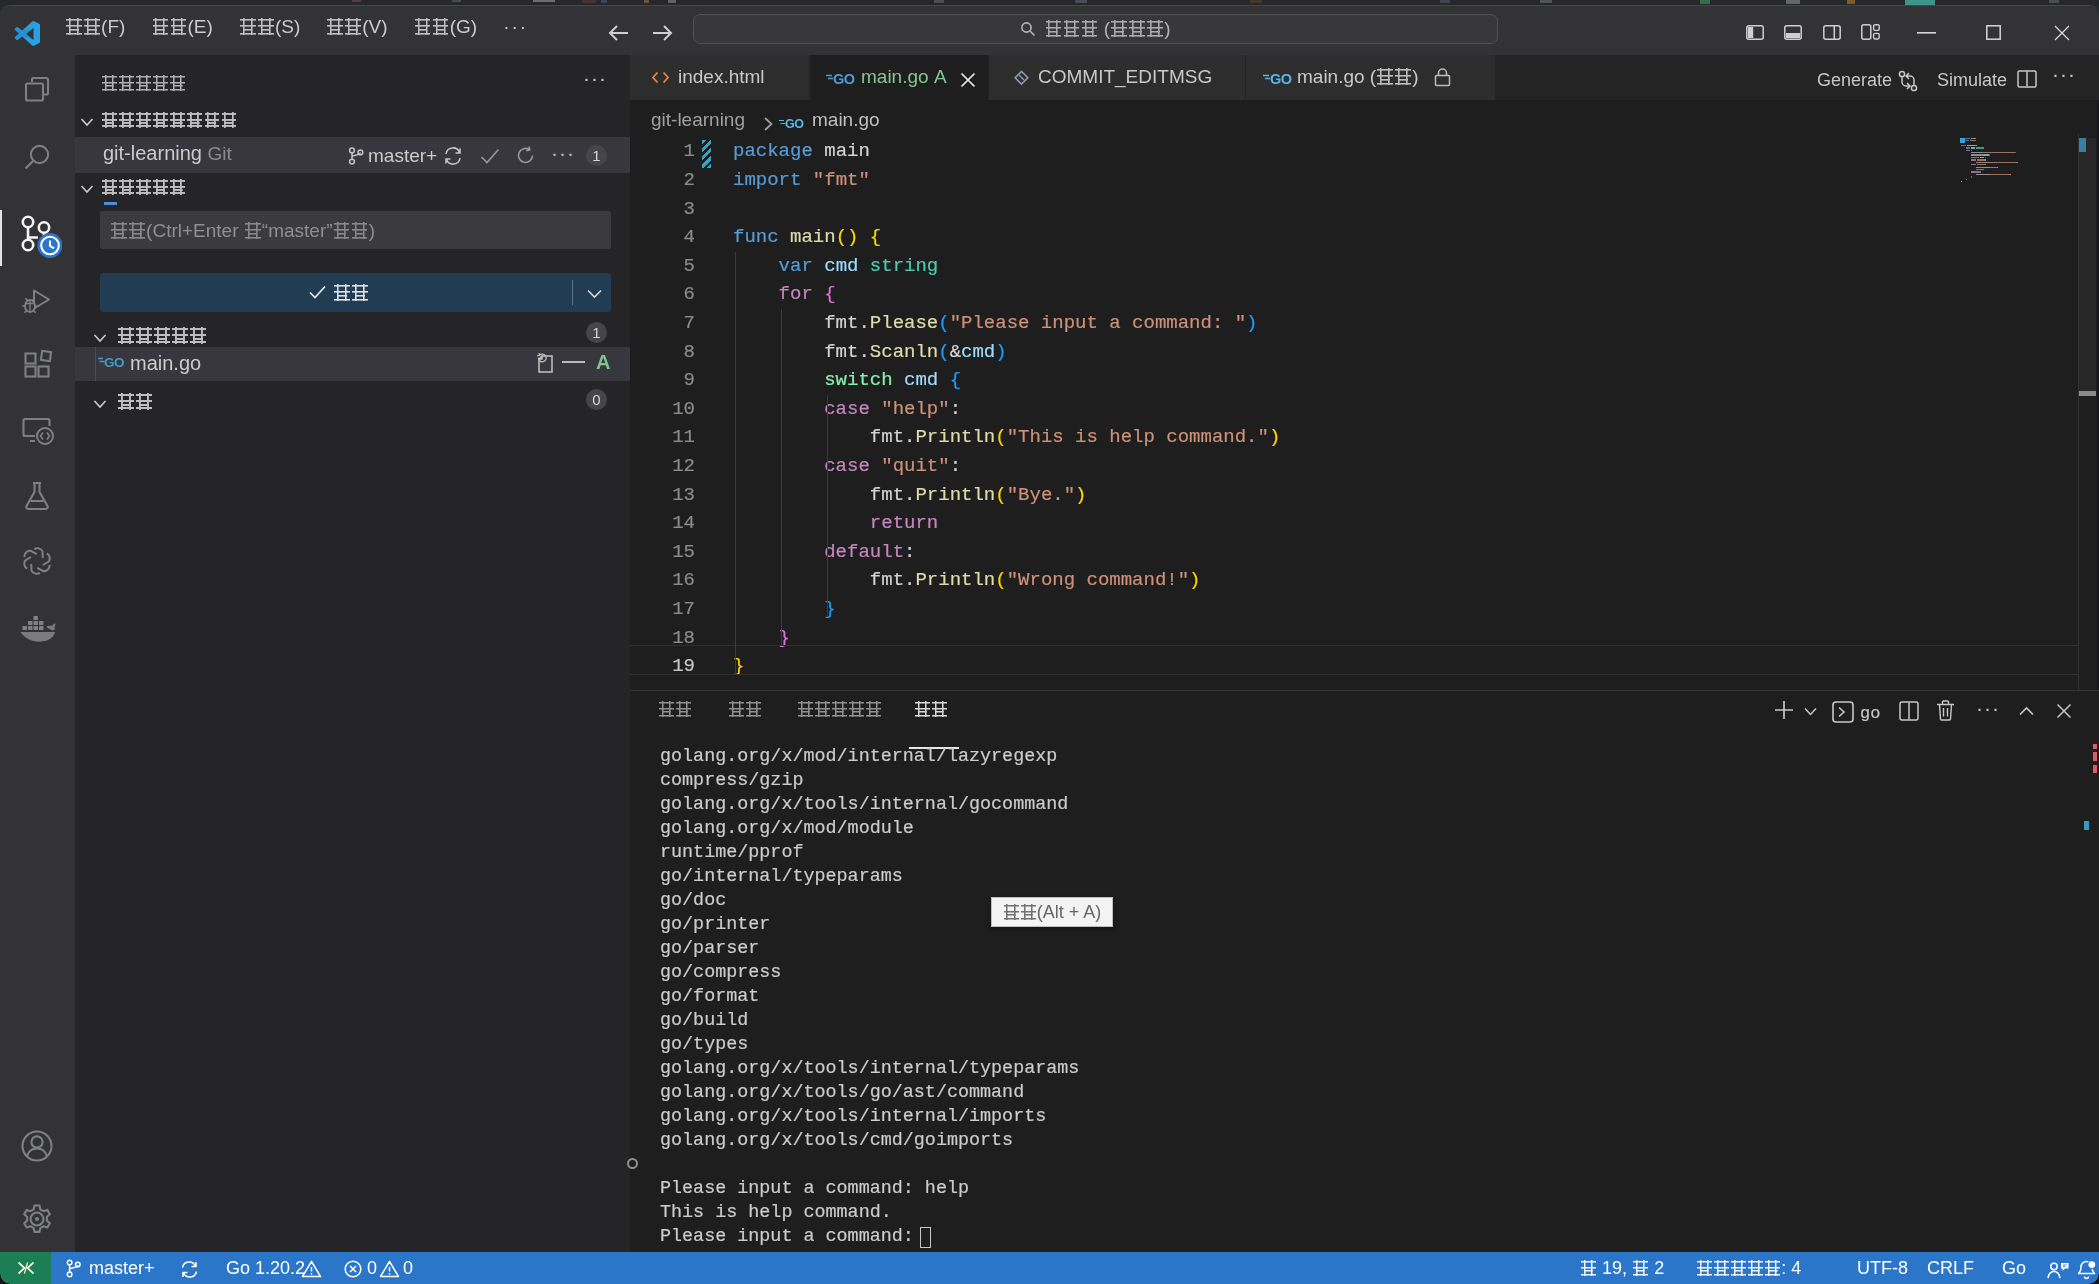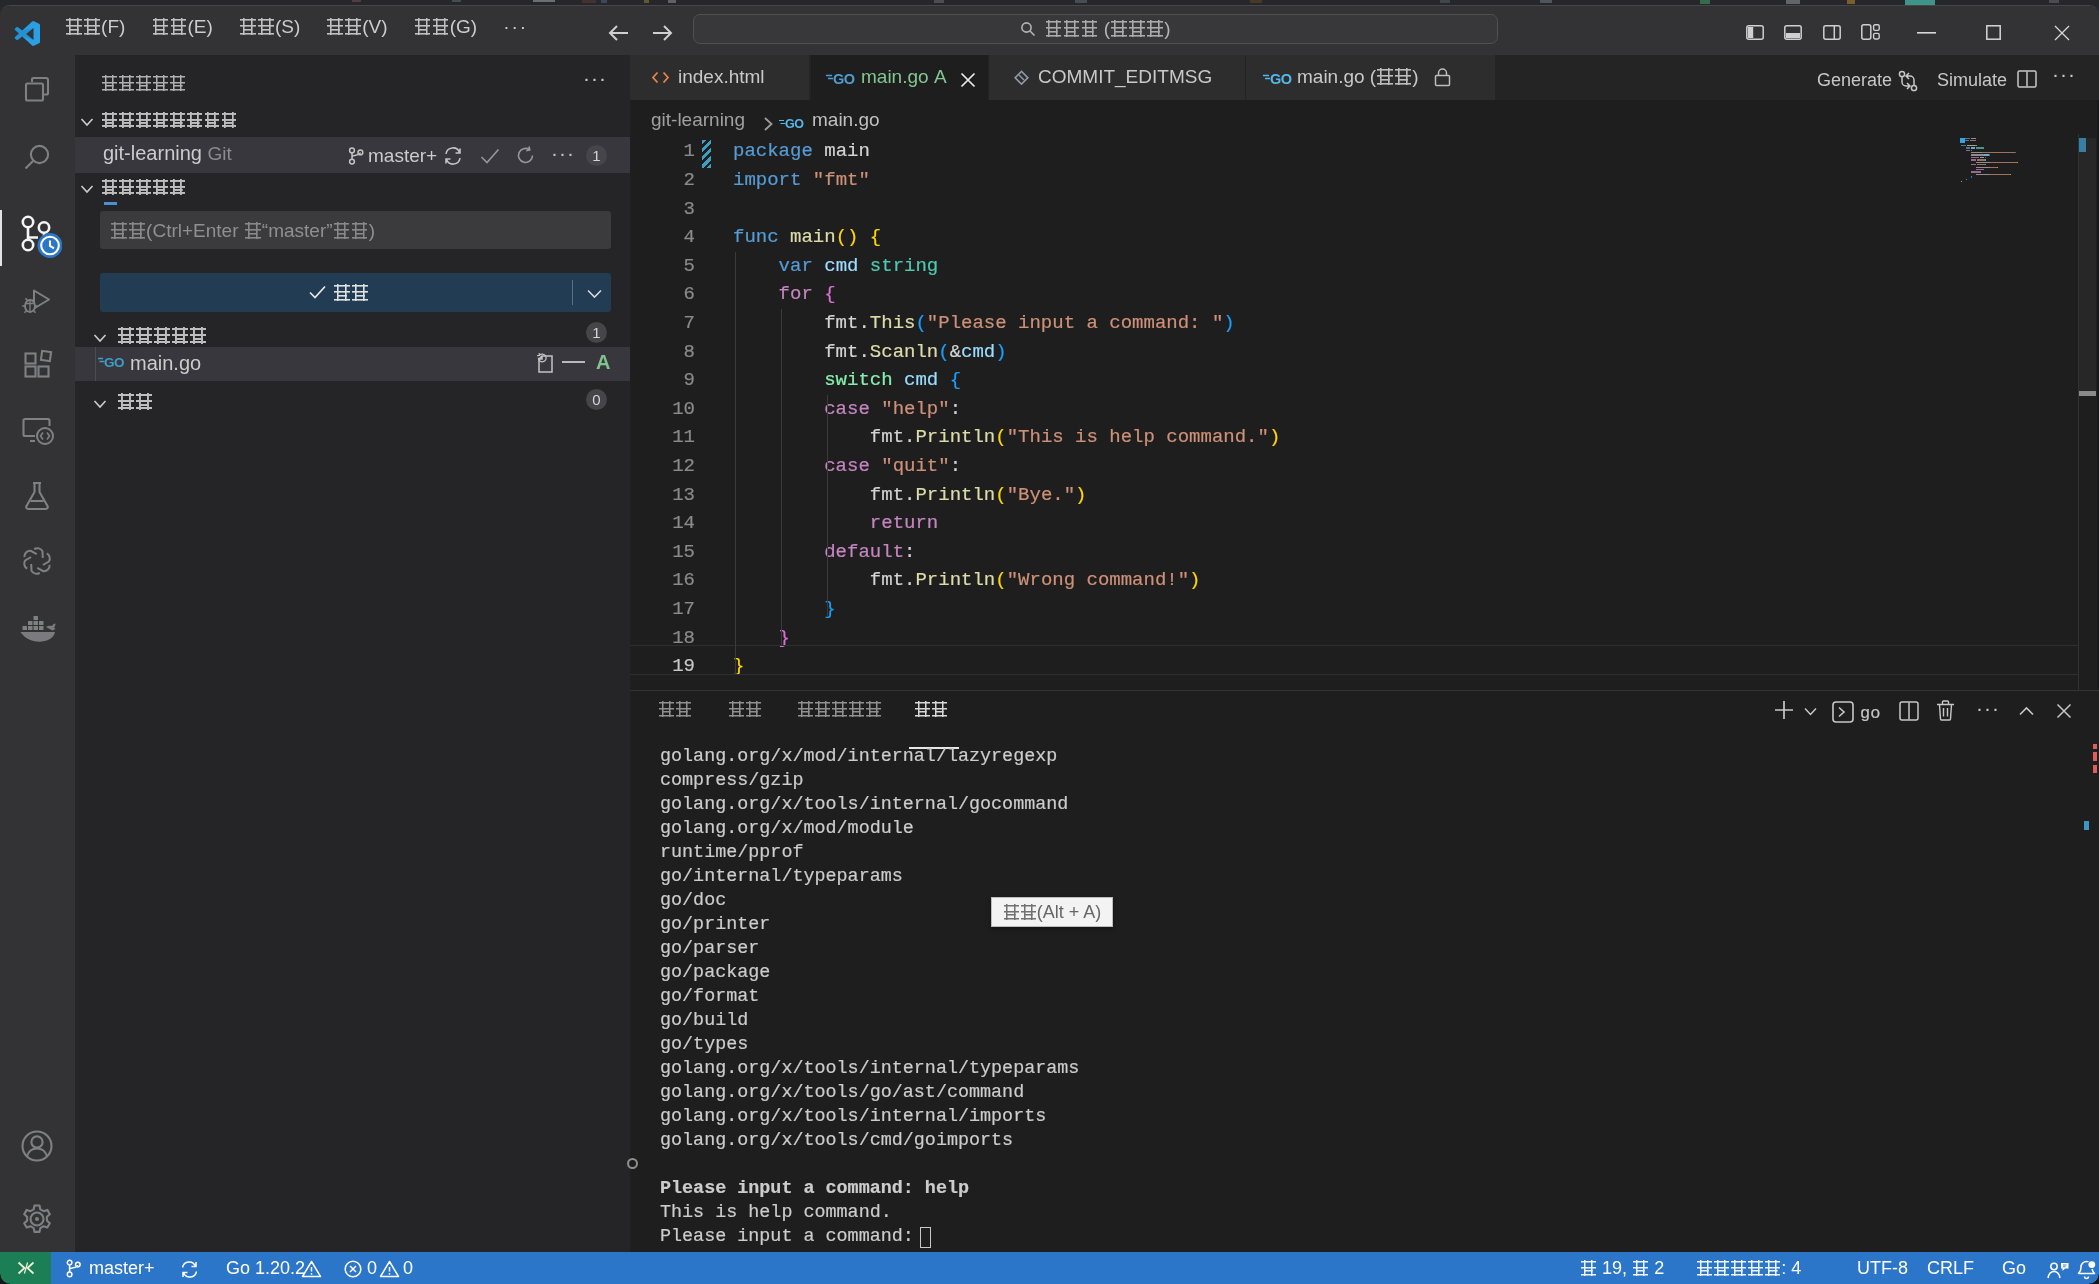--- a/index.html
+++ b/index.html
@@ -339,21 +339,21 @@
     <div class="abs mono" style="left:733px;top:160.0px;height:29px;line-height:28.6px;font-size:19px;white-space:pre;"><span style="color:#569cd6">import</span> <span style="color:#ce9178">"fmt"</span></div>
     <div class="abs mono" style="left:630px;top:188.6px;width:65px;height:29px;line-height:28.6px;font-size:19px;color:#8a8a8a;text-align:right;">3</div>
     <div class="abs mono" style="left:733px;top:188.6px;height:29px;line-height:28.6px;font-size:19px;white-space:pre;"></div>
     <div class="abs mono" style="left:630px;top:217.2px;width:65px;height:29px;line-height:28.6px;font-size:19px;color:#8a8a8a;text-align:right;">4</div>
     <div class="abs mono" style="left:733px;top:217.2px;height:29px;line-height:28.6px;font-size:19px;white-space:pre;"><span style="color:#569cd6">func</span> <span style="color:#dcdcaa">main</span><span style="color:#ffd700">()</span> <span style="color:#ffd700">{</span></div>
     <div class="abs mono" style="left:630px;top:245.8px;width:65px;height:29px;line-height:28.6px;font-size:19px;color:#8a8a8a;text-align:right;">5</div>
     <div class="abs mono" style="left:733px;top:245.8px;height:29px;line-height:28.6px;font-size:19px;white-space:pre;">    <span style="color:#569cd6">var</span> <span style="color:#9cdcfe">cmd</span> <span style="color:#4ec9b0">string</span></div>
     <div class="abs mono" style="left:630px;top:274.4px;width:65px;height:29px;line-height:28.6px;font-size:19px;color:#8a8a8a;text-align:right;">6</div>
     <div class="abs mono" style="left:733px;top:274.4px;height:29px;line-height:28.6px;font-size:19px;white-space:pre;">    <span style="color:#c586c0">for</span> <span style="color:#da70d6">{</span></div>
     <div class="abs mono" style="left:630px;top:303.0px;width:65px;height:29px;line-height:28.6px;font-size:19px;color:#8a8a8a;text-align:right;">7</div>
-    <div class="abs mono" style="left:733px;top:303.0px;height:29px;line-height:28.6px;font-size:19px;white-space:pre;">        <span style="color:#d4d4d4">fmt.</span><span style="color:#dcdcaa">This</span><span style="color:#179fff">(</span><span style="color:#ce9178">"Please input a command: "</span><span style="color:#179fff">)</span></div>
+    <div class="abs mono" style="left:733px;top:303.0px;height:29px;line-height:28.6px;font-size:19px;white-space:pre;">        <span style="color:#d4d4d4">fmt.</span><span style="color:#dcdcaa">Please</span><span style="color:#179fff">(</span><span style="color:#ce9178">"Please input a command: "</span><span style="color:#179fff">)</span></div>
     <div class="abs mono" style="left:630px;top:331.6px;width:65px;height:29px;line-height:28.6px;font-size:19px;color:#8a8a8a;text-align:right;">8</div>
     <div class="abs mono" style="left:733px;top:331.6px;height:29px;line-height:28.6px;font-size:19px;white-space:pre;">        <span style="color:#d4d4d4">fmt.</span><span style="color:#dcdcaa">Scanln</span><span style="color:#179fff">(</span><span style="color:#d4d4d4">&amp;</span><span style="color:#9cdcfe">cmd</span><span style="color:#179fff">)</span></div>
     <div class="abs mono" style="left:630px;top:360.2px;width:65px;height:29px;line-height:28.6px;font-size:19px;color:#8a8a8a;text-align:right;">9</div>
     <div class="abs mono" style="left:733px;top:360.2px;height:29px;line-height:28.6px;font-size:19px;white-space:pre;">        <span style="color:#86efac">switch</span> <span style="color:#9cdcfe">cmd</span> <span style="color:#179fff">{</span></div>
     <div class="abs mono" style="left:630px;top:388.8px;width:65px;height:29px;line-height:28.6px;font-size:19px;color:#8a8a8a;text-align:right;">10</div>
     <div class="abs mono" style="left:733px;top:388.8px;height:29px;line-height:28.6px;font-size:19px;white-space:pre;">        <span style="color:#c586c0">case</span> <span style="color:#ce9178">"help"</span><span style="color:#d4d4d4">:</span></div>
     <div class="abs mono" style="left:630px;top:417.4px;width:65px;height:29px;line-height:28.6px;font-size:19px;color:#8a8a8a;text-align:right;">11</div>
     <div class="abs mono" style="left:733px;top:417.4px;height:29px;line-height:28.6px;font-size:19px;white-space:pre;">            <span style="color:#d4d4d4">fmt.</span><span style="color:#dcdcaa">Println</span><span style="color:#ffd700">(</span><span style="color:#ce9178">"This is help command."</span><span style="color:#ffd700">)</span></div>
     <div class="abs mono" style="left:630px;top:446.0px;width:65px;height:29px;line-height:28.6px;font-size:19px;color:#8a8a8a;text-align:right;">12</div>
     <div class="abs mono" style="left:733px;top:446.0px;height:29px;line-height:28.6px;font-size:19px;white-space:pre;">        <span style="color:#c586c0">case</span> <span style="color:#ce9178">"quit"</span><span style="color:#d4d4d4">:</span></div>
@@ -468,29 +468,29 @@
 
     <div class="abs mono" style="left:660px;top:739.2px;height:24px;line-height:24px;font-size:18.4px;color:#cccccc;white-space:pre;">golang.org/x/mod/internal/lazyregexp</div>
     <div class="abs mono" style="left:660px;top:763.2px;height:24px;line-height:24px;font-size:18.4px;color:#cccccc;white-space:pre;">compress/gzip</div>
     <div class="abs mono" style="left:660px;top:787.2px;height:24px;line-height:24px;font-size:18.4px;color:#cccccc;white-space:pre;">golang.org/x/tools/internal/gocommand</div>
     <div class="abs mono" style="left:660px;top:811.2px;height:24px;line-height:24px;font-size:18.4px;color:#cccccc;white-space:pre;">golang.org/x/mod/module</div>
     <div class="abs mono" style="left:660px;top:835.2px;height:24px;line-height:24px;font-size:18.4px;color:#cccccc;white-space:pre;">runtime/pprof</div>
     <div class="abs mono" style="left:660px;top:859.2px;height:24px;line-height:24px;font-size:18.4px;color:#cccccc;white-space:pre;">go/internal/typeparams</div>
     <div class="abs mono" style="left:660px;top:883.2px;height:24px;line-height:24px;font-size:18.4px;color:#cccccc;white-space:pre;">go/doc</div>
     <div class="abs mono" style="left:660px;top:907.2px;height:24px;line-height:24px;font-size:18.4px;color:#cccccc;white-space:pre;">go/printer</div>
     <div class="abs mono" style="left:660px;top:931.2px;height:24px;line-height:24px;font-size:18.4px;color:#cccccc;white-space:pre;">go/parser</div>
-    <div class="abs mono" style="left:660px;top:955.2px;height:24px;line-height:24px;font-size:18.4px;color:#cccccc;white-space:pre;">go/package</div>
+    <div class="abs mono" style="left:660px;top:955.2px;height:24px;line-height:24px;font-size:18.4px;color:#cccccc;white-space:pre;">go/compress</div>
     <div class="abs mono" style="left:660px;top:979.2px;height:24px;line-height:24px;font-size:18.4px;color:#cccccc;white-space:pre;">go/format</div>
     <div class="abs mono" style="left:660px;top:1003.2px;height:24px;line-height:24px;font-size:18.4px;color:#cccccc;white-space:pre;">go/build</div>
     <div class="abs mono" style="left:660px;top:1027.2px;height:24px;line-height:24px;font-size:18.4px;color:#cccccc;white-space:pre;">go/types</div>
     <div class="abs mono" style="left:660px;top:1051.2px;height:24px;line-height:24px;font-size:18.4px;color:#cccccc;white-space:pre;">golang.org/x/tools/internal/typeparams</div>
     <div class="abs mono" style="left:660px;top:1075.2px;height:24px;line-height:24px;font-size:18.4px;color:#cccccc;white-space:pre;">golang.org/x/tools/go/ast/command</div>
     <div class="abs mono" style="left:660px;top:1099.2px;height:24px;line-height:24px;font-size:18.4px;color:#cccccc;white-space:pre;">golang.org/x/tools/internal/imports</div>
     <div class="abs mono" style="left:660px;top:1123.2px;height:24px;line-height:24px;font-size:18.4px;color:#cccccc;white-space:pre;">golang.org/x/tools/cmd/goimports</div>
-    <div class="abs mono" style="left:660px;top:1171.2px;height:24px;line-height:24px;font-size:18.4px;color:#cccccc;white-space:pre;font-weight:bold;">Please input a command: help</div>
+    <div class="abs mono" style="left:660px;top:1171.2px;height:24px;line-height:24px;font-size:18.4px;color:#cccccc;white-space:pre;">Please input a command: help</div>
     <div class="abs mono" style="left:660px;top:1195.2px;height:24px;line-height:24px;font-size:18.4px;color:#cccccc;white-space:pre;text-align:right;">This is help command.</div>
     <div class="abs mono" style="left:660px;top:1219.2px;height:24px;line-height:24px;font-size:18.4px;color:#cccccc;white-space:pre;">Please input a command: </div>
 
     <div class="abs" style="left:627px;top:1152px;width:11px;height:11px;border:2px solid #8f8f8f;border-radius:50%;"></div>
 
     <div class="abs" style="left:920px;top:1221px;width:11px;height:21px;border:1.5px solid #c8c8c8;"></div>
 
     <div class="abs" style="left:991px;top:891px;width:122px;height:30px;background:#f3f3f3;border:1px solid #bdbdbd;box-shadow:0 2px 5px rgba(0,0,0,0.35);color:#666666;font-size:18px;line-height:28px;text-align:center;"><i class="z"></i><i class="z"></i>(Alt + A)</div>
 
     <div class="abs" style="left:2093px;top:738px;width:3.5px;height:5px;background:#e35a5a;"></div>

